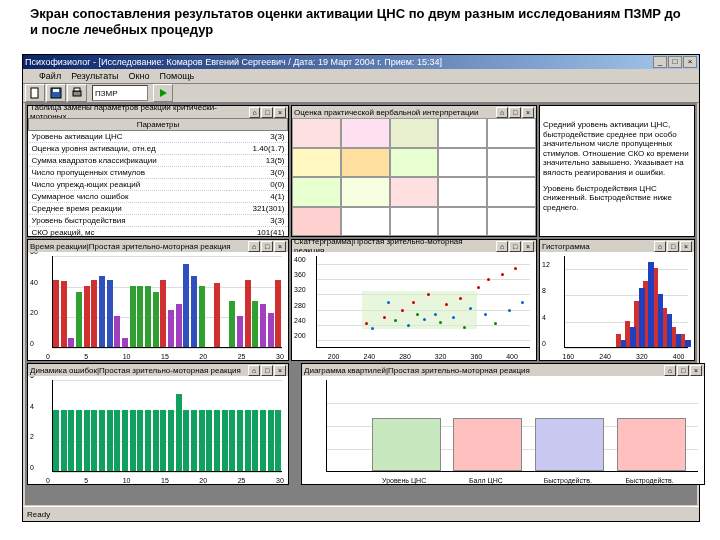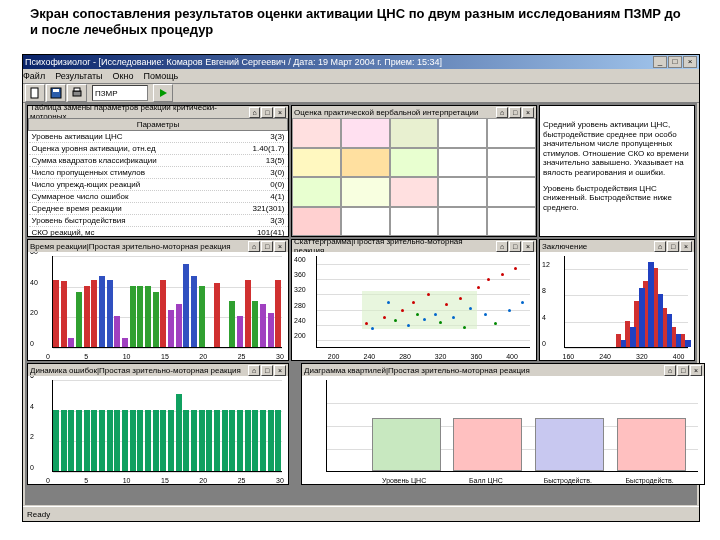--- a/index.html
+++ b/index.html
@@ -2,21 +2,21 @@
 <html><head>
 <meta charset="utf-8">
 <style>
 html,body{margin:0;padding:0;font-family:"Tahoma",sans-serif;font-size:9px;background:#fff;color:#000}
 .page{width:720px;height:540px;position:relative;background:#fff}
 .caption{text-align:left;font-size:13px;font-weight:bold;padding:6px 30px 4px;line-height:1.25}
 .appwin{position:absolute;left:22px;top:54px;width:676px;height:466px;border:1px solid #000;background:#d4d0c8}
 .titlebar{height:14px;background:linear-gradient(to right,#0a246a,#a6caf0);color:#fff;display:flex;align-items:center;padding:0 2px;font-size:9px}
 .titlebar .spacer{flex:1}
 .winbtn{width:12px;height:10px;background:#d4d0c8;border:1px solid #808080;margin-left:1px;color:#000;font-size:8px;display:flex;align-items:center;justify-content:center;line-height:1}
-.menubar{height:14px;background:#d4d0c8;display:flex;align-items:center;padding:0 0;font-size:9px;gap:10px;border-bottom:1px solid #808080}
+.menubar{height:14px;background:#d4d0c8;display:flex;align-items:center;padding:0 16px;font-size:9px;gap:10px;border-bottom:1px solid #808080}
 .toolbar{height:18px;background:#d4d0c8;display:flex;align-items:center;padding:0 2px;gap:1px;border-bottom:1px solid #808080}
 .tbtn{width:18px;height:16px;border:1px solid #fff;border-right-color:#808080;border-bottom-color:#808080;background:#d4d0c8;display:flex;align-items:center;justify-content:center}
 .tbtn svg{width:12px;height:12px}
 .toolbar .combo{width:50px;height:14px;background:#fff;border:1px solid #808080;border-top-color:#404040;border-left-color:#404040;font-size:8px;padding:0 2px;display:flex;align-items:center;margin:0 4px}
 .mdi{position:absolute;left:2px;top:48px;right:2px;bottom:16px;background:#808080}
 .panel{position:absolute;background:#fff;border:1px solid #000}
 .panelhead{height:12px;background:#d4d0c8;border-bottom:1px solid #808080;display:flex;align-items:center;font-size:8px;padding:0 2px;color:#000}
 .panelhead .spacer{flex:1}
 .pbtn{width:10px;height:9px;border:1px solid #fff;border-right-color:#404040;border-bottom-color:#404040;font-size:7px;display:flex;align-items:center;justify-content:center;margin-left:1px;background:#d4d0c8;line-height:1}
 .panelbody{position:absolute;left:0;right:0;top:12px;bottom:0;overflow:hidden;background:#fff}
@@ -300,21 +300,21 @@
               <div class="axis-lbl" style="left: 107.167px; bottom: 0px;">280</div>
               <div class="axis-lbl" style="left: 142.833px; bottom: 0px;">320</div>
               <div class="axis-lbl" style="left: 178.5px; bottom: 0px;">360</div>
               <div class="axis-lbl" style="left: 214.167px; bottom: 0px;">400</div>
             </div>
           </div>
     </div>
 
     <div class="panel" style="left:514px;top:136px;width:154px;height:120px">
       <div class="panelhead">
-            <span>Заключение</span>
+            <span>Гистограмма</span>
             <span class="spacer"></span>
             <div class="pbtn">⌂</div>
             <div class="pbtn">□</div>
             <div class="pbtn">×</div>
           </div>
       <div class="panelbody">
             <div class="chart" id="chart-hist">
               <div class="plotArea">
                 <div style="position: absolute; left: 0px; right: 0px; border-top: 1px solid rgb(221, 221, 221); top: 92px;"></div>
                 <div style="position: absolute; left: 0px; right: 0px; border-top: 1px solid rgb(221, 221, 221); top: 65.7143px;"></div>

